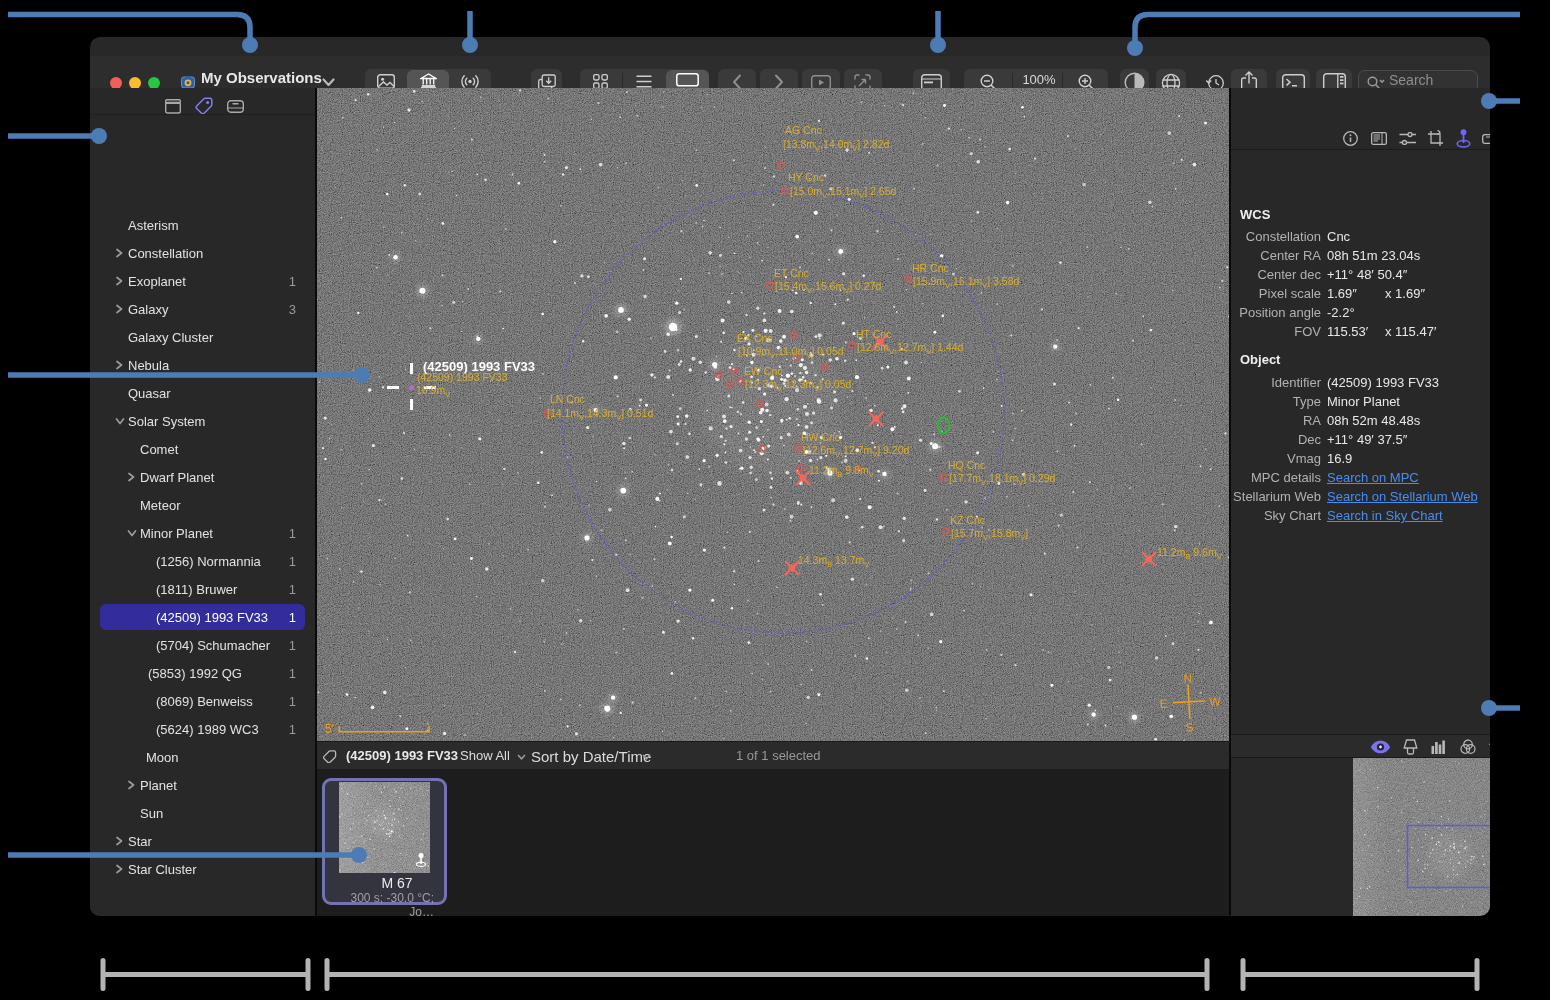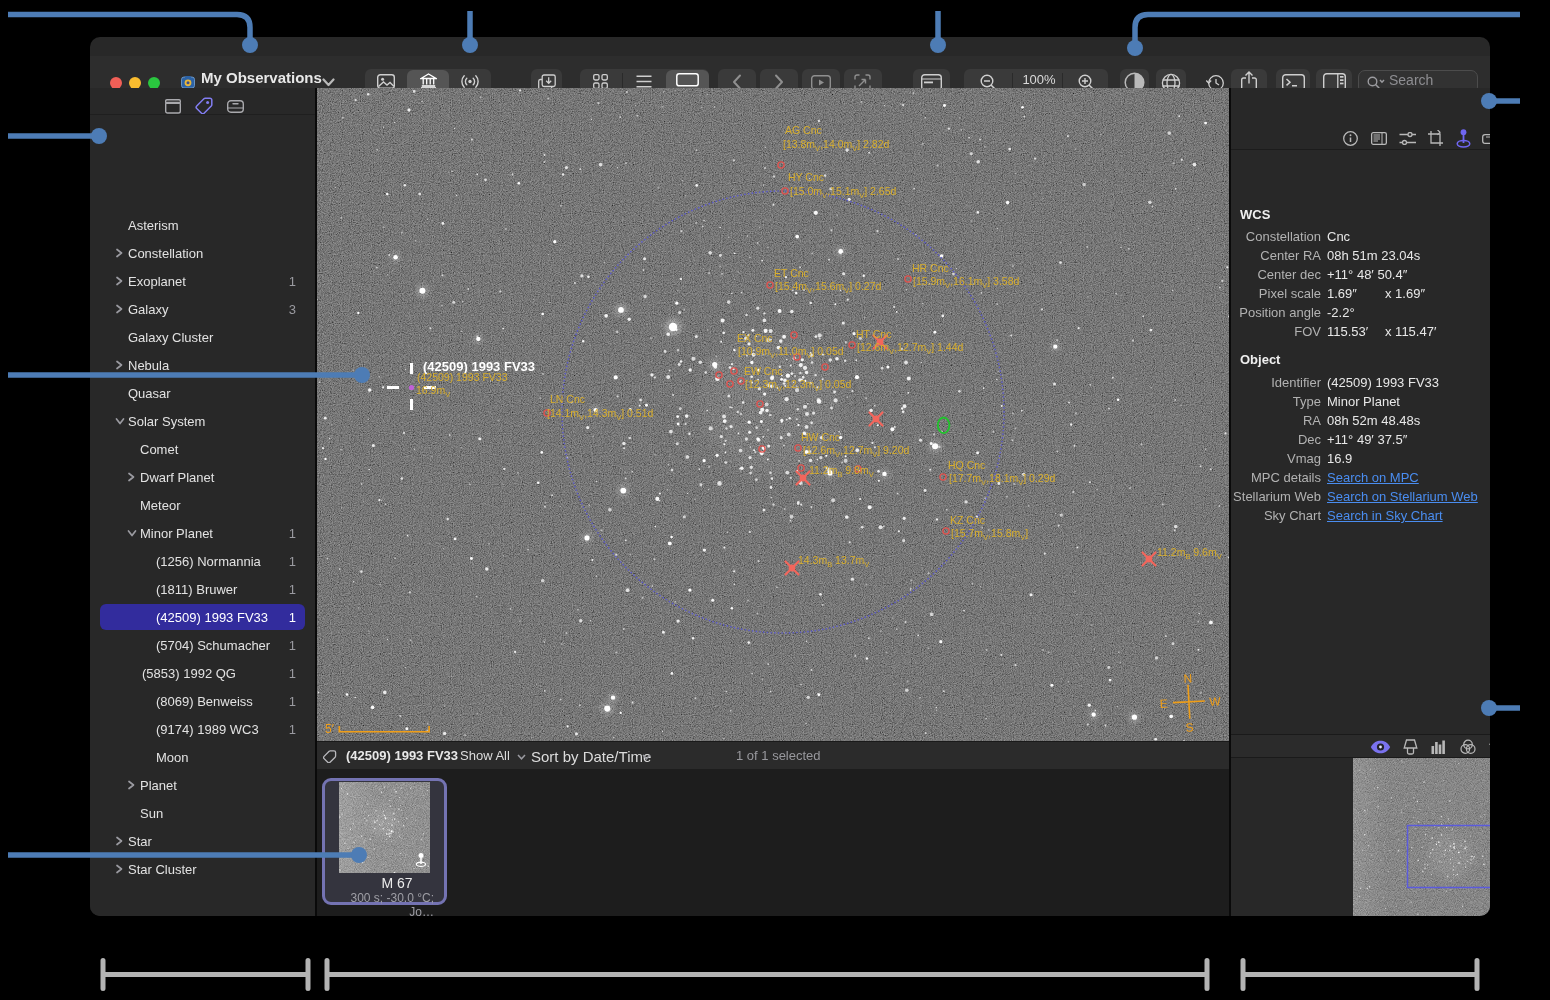--- a/index.html
+++ b/index.html
@@ -285,33 +285,33 @@
         </div>
 <div class="row sel" style="top:516px">
           <span class="lbl" style="left:56px">(42509) 1993 FV33</span>
           <span class="cnt">1</span>
         </div>
 <div class="row" style="top:544px">
           <span class="lbl" style="left:56px">(5704) Schumacher</span>
           <span class="cnt">1</span>
         </div>
 <div class="row" style="top:572px">
-          <span class="lbl" style="left:42px">(5853) 1992 QG</span>
+          <span class="lbl" style="left:48px">(5853) 1992 QG</span>
           <span class="cnt">1</span>
         </div>
 <div class="row" style="top:600px">
           <span class="lbl" style="left:56px">(8069) Benweiss</span>
           <span class="cnt">1</span>
         </div>
 <div class="row" style="top:628px">
-          <span class="lbl" style="left:56px">(9174) 1989 WC3</span>
+          <span class="lbl" style="left:56px">(5624) 1989 WC3</span>
           <span class="cnt">1</span>
         </div>
 <div class="row" style="top:656px">
-          <span class="lbl" style="left:56px">Moon</span>
+          <span class="lbl" style="left:46px">Moon</span>
         </div>
 <div class="row" style="top:684px">
           <svg class="chev" style="left:27px" width="8" height="10" viewBox="0 0 8 10">
             <path d="M2 1.5 L6.5 5 L2 8.5" fill="none" stroke="#9a9aa0" stroke-width="1.7" stroke-linecap="round" stroke-linejoin="round"></path>
           </svg>
           <span class="lbl" style="left:40px">Planet</span>
         </div>
 <div class="row" style="top:712px">
           <span class="lbl" style="left:40px">Sun</span>
         </div>

